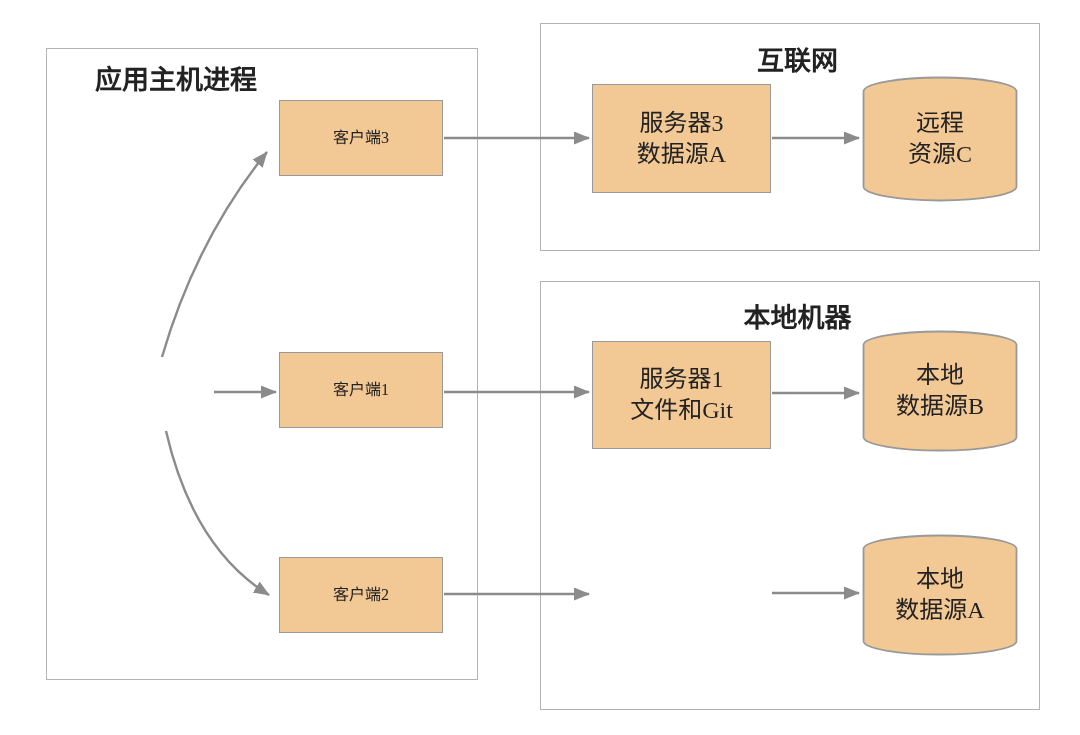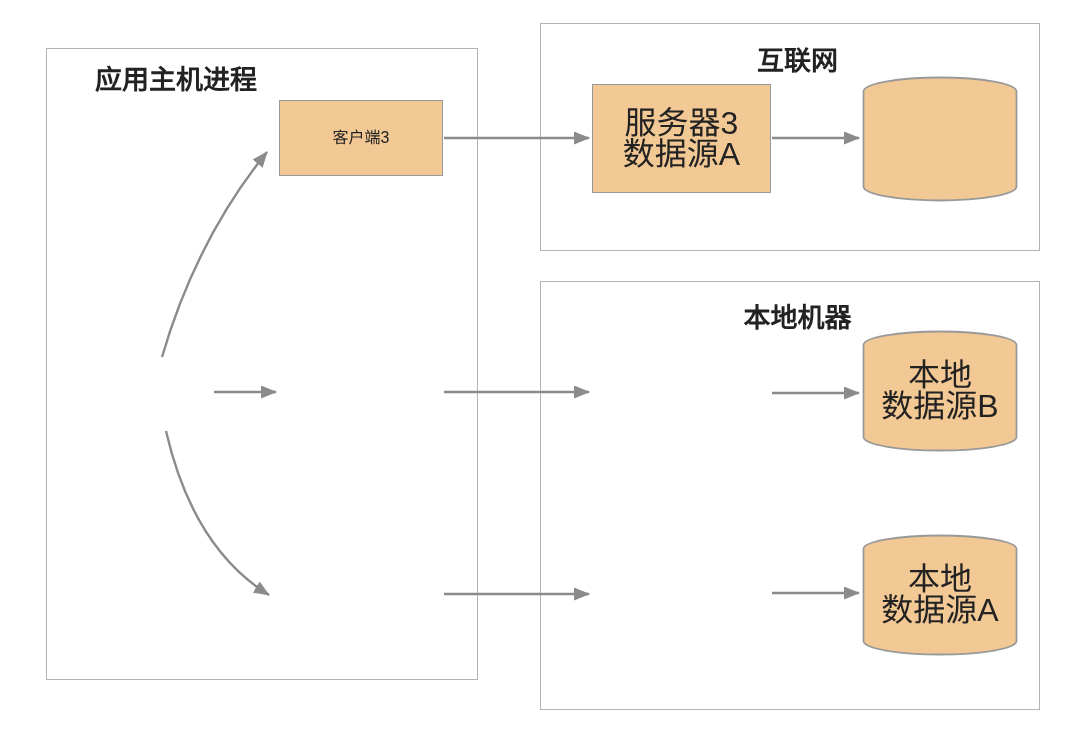--- a/index.html
+++ b/index.html
@@ -7,21 +7,21 @@
     --node_border:#999999;
     --container_border:#B3B3B3;
     --arrow:#8B8B8B;
     --text:#222222;
     --background:#FFFFFF;
   }
   html,body{margin:0;padding:0;background:var(--background);}
   .canvas{
     position:relative;width:1080px;height:735px;overflow:hidden;
     background:var(--background);
-    font-family:Liberation Sans, sans-serif;
+    font-family:Liberation Serif, serif;
     color:var(--text);
   }
   .container{
     position:absolute;border:1.5px solid var(--container_border);
     background:transparent;box-sizing:border-box;
   }
   .container-title{
     position:absolute;font-size:27px;font-weight:700;color:var(--text);
     white-space:nowrap;
   }
@@ -30,21 +30,21 @@
   .edge{stroke:var(--arrow);stroke-width:2.4;fill:none;}
   .node{
     position:absolute;z-index:3;box-sizing:border-box;
     display:flex;align-items:center;justify-content:center;
     text-align:center;
   }
   .rect{
     background:var(--node_fill);border:1.5px solid var(--node_border);
   }
   .node-label{font-size:16px;line-height:26px;color:var(--text);}
-  .multiline{font-size:32px;line-height:31px;color:var(--text);}
+  .multiline{font-size:24px;line-height:31px;color:var(--text);}
   .multiline span{display:block;}
   .cyl{background:transparent;border:none;}
   .cyl-svg{position:absolute;left:0;top:0;width:100%;height:100%;}
   .cyl-shape{fill:var(--node_fill);stroke:var(--node_border);stroke-width:1.8;}
   .cyl .multiline{position:relative;z-index:1;}
 </style>
 </head>
 <body>
 
 <div class="canvas">
@@ -76,35 +76,51 @@
     <path class="edge" d="M772 138 L859 138" marker-end="url(#arrowhead)"></path>
     <path class="edge" d="M772 393 L859 393" marker-end="url(#arrowhead)"></path>
     <path class="edge" d="M772 593 L859 593" marker-end="url(#arrowhead)"></path>
   </svg>
 
 
   <div class="node rect" style="left:279px;top:100px;width:164px;height:76px">
     <span class="node-label">客户端3</span>
   </div>
 
+  <div class="node rect" style="left:279px;top:352px;width:164px;height:76px">
+    <span class="node-label">客户端1</span>
+  </div>
 
+  <div class="node rect" style="left:279px;top:557px;width:164px;height:76px">
+    <span class="node-label">客户端2</span>
+  </div>
 
   <div class="node rect" style="left:592px;top:84px;width:179px;height:109px">
     <div class="multiline">
       <span>服务器3</span>
       <span>数据源A</span>
     </div>
   </div>
 
+  <div class="node rect" style="left:592px;top:341px;width:179px;height:108px">
+    <div class="multiline">
+      <span>服务器1</span>
+      <span>文件和Git</span>
+    </div>
+  </div>
 
 
   <div class="node cyl" style="left:862px;top:76px;width:156px;height:126px">
     <svg class="cyl-svg" viewBox="0 0 156 122" preserveAspectRatio="none">
       <path class="cyl-shape" d="M1.5 15 A76.5 13.5 0 0 1 154.5 15 L154.5 107 A76.5 13.5 0 0 1 1.5 107 Z"></path>
     </svg>
+    <div class="multiline">
+      <span>远程</span>
+      <span>资源C</span>
+    </div>
   </div>
 
   <div class="node cyl" style="left:862px;top:330px;width:156px;height:122px">
     <svg class="cyl-svg" viewBox="0 0 156 122" preserveAspectRatio="none">
       <path class="cyl-shape" d="M1.5 15 A76.5 13.5 0 0 1 154.5 15 L154.5 107 A76.5 13.5 0 0 1 1.5 107 Z"></path>
     </svg>
     <div class="multiline">
       <span>本地</span>
       <span>数据源B</span>
     </div>

